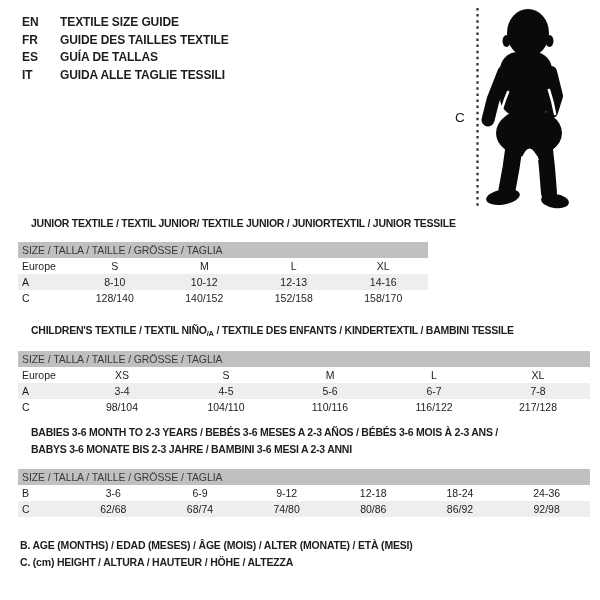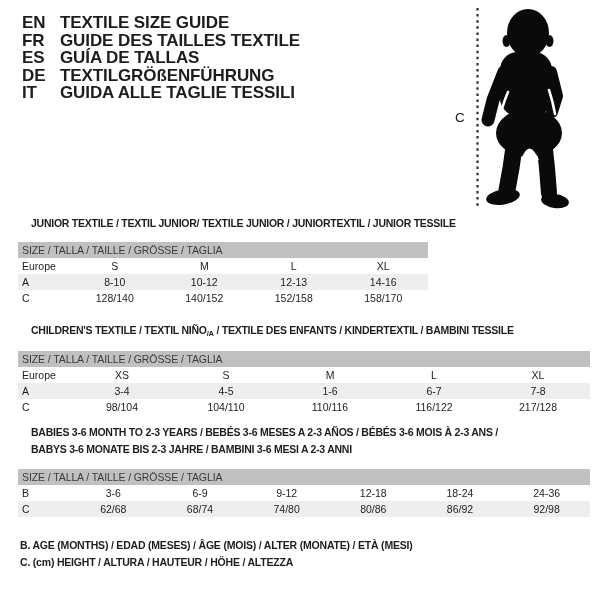--- a/index.html
+++ b/index.html
@@ -2,21 +2,21 @@
 <html><head>
 <meta charset="utf-8">
 <style>
   html, body { margin:0; padding:0; background:#fff; }
   .canvas {
     position:relative; width:600px; height:600px; background:#ffffff;
     font-family:"Liberation Sans", sans-serif; color:#1d1d1b; overflow:hidden;
   }
 
   
-  .lang-block { position:absolute; left:22px; top:14px; font-weight:700; font-size:17px; line-height:17.5px; letter-spacing:-0.1px; }
+  .lang-block { position:absolute; left:22px; top:14px; font-weight:700; font-size:12px; line-height:17.5px; letter-spacing:-0.1px; }
   .lang-row { white-space:nowrap; }
   .lang-code { display:inline-block; width:38px; }
 
   
   .figure-svg { position:absolute; left:440px; top:0; }
 
   
   .sec-title { position:absolute; left:31px; font-weight:700; font-size:10.5px; letter-spacing:-0.25px; line-height:16.5px; white-space:nowrap; }
   #t1-title { top:215px; }
   #t2-title { top:322px; }
@@ -45,23 +45,20 @@
 
   <div class="lang-block">
     <div class="lang-row">
       <span class="lang-code">EN</span><span class="lang-label">TEXTILE SIZE GUIDE</span>
     </div>
     <div class="lang-row">
       <span class="lang-code">FR</span><span class="lang-label">GUIDE DES TAILLES TEXTILE</span>
     </div>
     <div class="lang-row">
       <span class="lang-code">ES</span><span class="lang-label">GUÍA DE TALLAS</span>
-    </div>
-    <div class="lang-row">
-      <span class="lang-code">DE</span><span class="lang-label">TEXTILGRÖßENFÜHRUNG</span>
     </div>
     <div class="lang-row">
       <span class="lang-code">IT</span><span class="lang-label">GUIDA ALLE TAGLIE TESSILI</span>
     </div>
   </div>
 
   <svg class="figure-svg" width="160" height="215" viewBox="0 0 160 215" aria-hidden="true">
     <line x1="37.5" y1="8" x2="37.5" y2="207" stroke="#2b2b2b" stroke-width="2.2" stroke-dasharray="2.5 3.6"></line>
     <text x="15" y="122" font-size="13.5" fill="#1d1d1b" font-family="Liberation Sans, sans-serif">C</text>
     <g>
@@ -150,21 +147,21 @@
         <td>XS</td>
         <td>S</td>
         <td>M</td>
         <td>L</td>
         <td>XL</td>
       </tr>
       <tr>
         <td class="lbl">A</td>
         <td>3-4</td>
         <td>4-5</td>
-        <td>1-6</td>
+        <td>5-6</td>
         <td>6-7</td>
         <td>7-8</td>
       </tr>
       <tr>
         <td class="lbl">C</td>
         <td>98/104</td>
         <td>104/110</td>
         <td>110/116</td>
         <td>116/122</td>
         <td>217/128</td>

